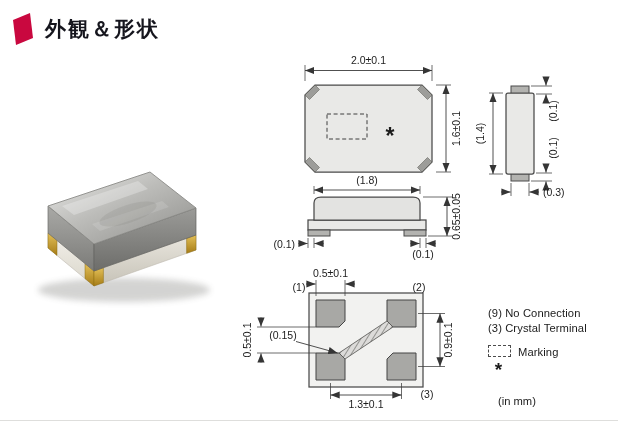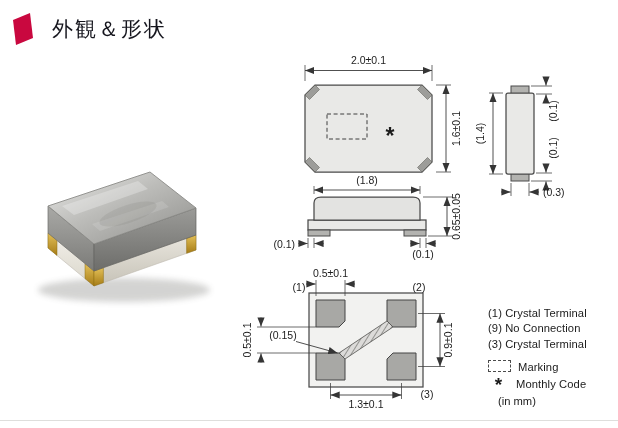--- a/index.html
+++ b/index.html
@@ -4,21 +4,21 @@
 <style>
   html,body{margin:0;padding:0}
   body{
     width:618px;height:428px;position:relative;overflow:hidden;
     background:#ffffff;font-family:"Liberation Sans",sans-serif;
   }
   svg.art{position:absolute;left:0;top:0;z-index:1}
   
   .page-header{position:absolute;left:10px;top:12px;display:flex;align-items:center;z-index:3}
   .bullet{flex:none;display:block}
-  .title{font-size:21px;font-weight:400;color:#15151d;letter-spacing:2px;margin:0 0 0 16px;line-height:34px}
+  .title{font-size:21px;font-weight:700;color:#15151d;letter-spacing:2px;margin:0 0 0 9px;line-height:34px}
   
   .dim-text{font-family:"Liberation Sans",sans-serif;font-size:10.5px;fill:#1c1c1c}
   .star{font-size:23px;font-weight:700}
   .ext{stroke:#3c3c3c;stroke-width:.75;fill:none}
   .dim{stroke:#3c3c3c;stroke-width:.9;fill:none}
   .outline{stroke:#4a4a4a;stroke-width:1.25}
   
   .legend{position:absolute;left:488px;top:306px;width:128px;font-size:11.2px;
           line-height:15.3px;color:#1b1b1b;letter-spacing:.1px;z-index:3}
   .legend-gap{height:8px}
@@ -220,27 +220,25 @@
     <g>
       <line class="ext" x1="330.5" y1="383" x2="330.5" y2="399"></line>
       <line class="ext" x1="401.5" y1="383" x2="401.5" y2="399"></line>
       <line class="dim" x1="330.5" y1="395" x2="401.5" y2="395" marker-start="url(#arr)" marker-end="url(#arr)"></line>
       <text class="dim-text" x="366" y="408" text-anchor="middle">1.3±0.1</text>
     </g>
   </g>
 </svg>
 
 <div class="legend">
-  <div class="legend-row">(1) Crystal Terminal</div>
   <div class="legend-row">(9) No Connection</div>
   <div class="legend-row">(3) Crystal Terminal</div>
   <div class="legend-gap"></div>
   <div class="mark-row">
     <span class="mbox"></span>
     <span>Marking</span>
   </div>
   <div class="mark-row">
     <span class="mstar">*</span>
-    <span>Monthly Code</span>
   </div>
 </div>
 <div class="unit-note">(in mm)</div>
 <div class="bottom-rule"></div>
 
 </body></html>

